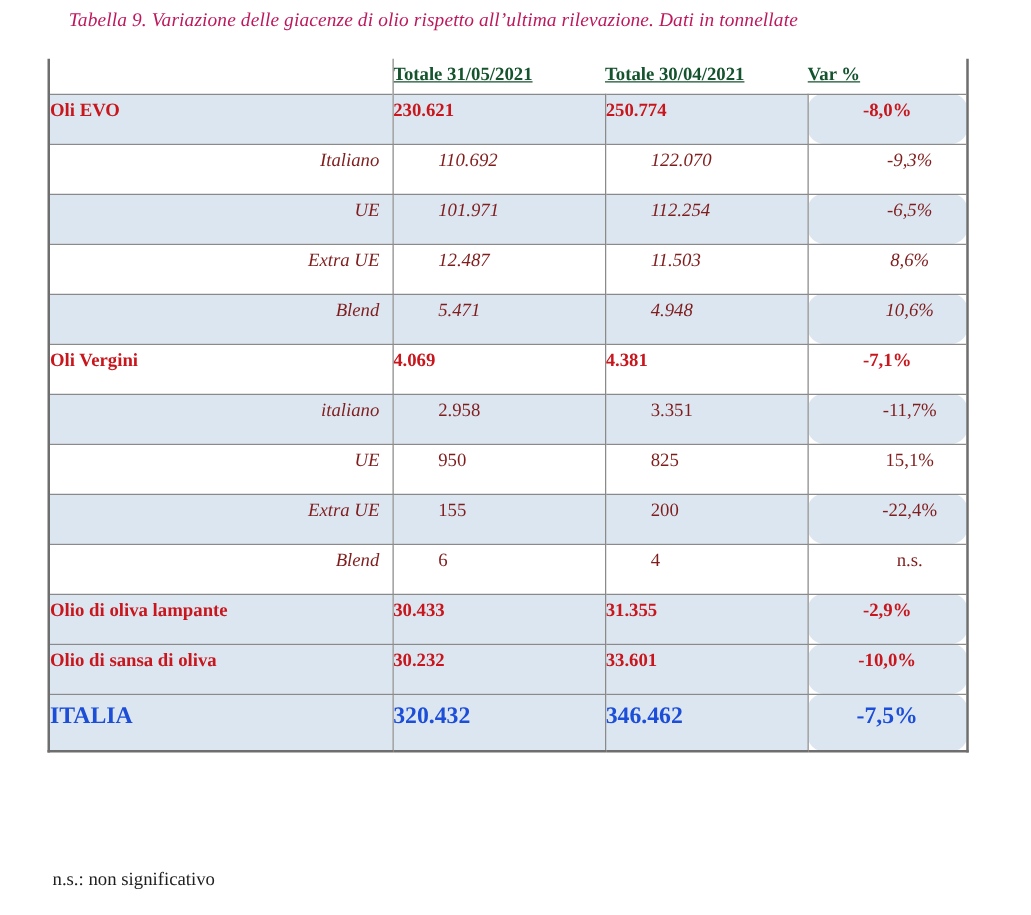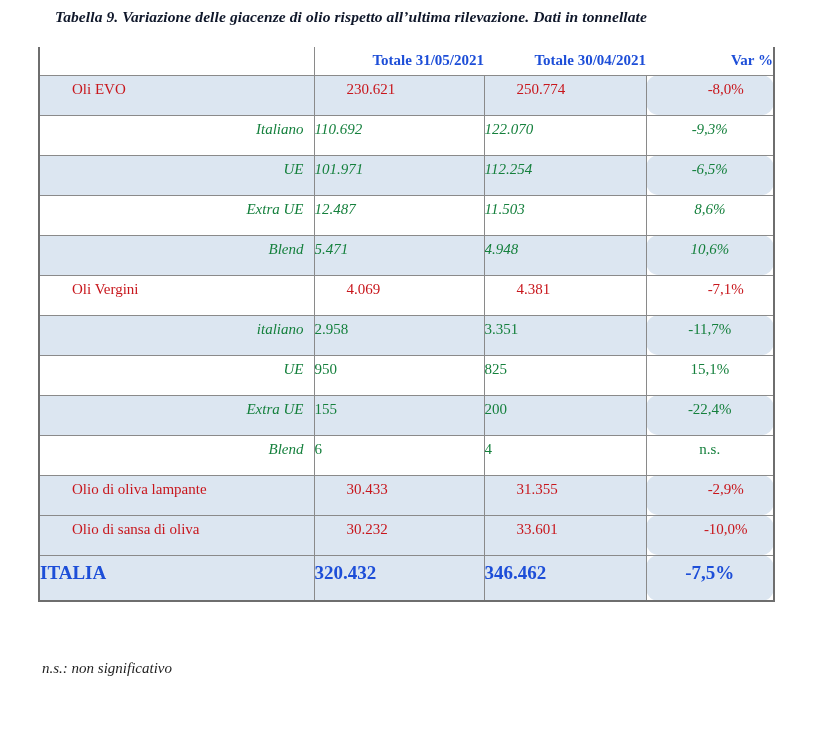--- a/index.html
+++ b/index.html
@@ -14,23 +14,23 @@
     background: #ffffff;
     font-family: "Liberation Serif", "DejaVu Serif", serif;
     overflow: hidden;
   }
   .doc-title {
     position: absolute;
     left: 55px;
     top: 8px;
     width: 740px;
     font-size: 15.5px;
-    font-weight: bold;
+    font-weight: normal;
     font-style: italic;
-    color: #0f172a;
+    color: #be185d;
     letter-spacing: 0.1px;
     white-space: nowrap;
   }
   table.stocks {
     position: absolute;
     left: 38px;
     top: 47px;
     width: 735px;
     border-collapse: collapse;
     table-layout: fixed;
@@ -40,67 +40,66 @@
     padding: 4px 0 0 0;
     font-size: 15px;
     line-height: 1.25;
     overflow: hidden;
   }
   
   thead tr { height: 28px; }
   thead th {
     border: 0;
     font-weight: bold;
-    color: #1d4ed8;
-    text-align: right;
+    color: #14532d;
+    text-align: left;
     font-size: 14px;
     padding-top: 5px;
+    text-decoration: underline;
   }
   thead th.h-label { border-left: 2px solid #6e6e6e; }
   thead th.h-current { border-left: 1px solid #8a8a8a; }
   thead th.h-var { border-right: 2px solid #6e6e6e; }
   
   tbody tr { height: 40px; }
   tbody td { border: 1px solid #8a8a8a; background: #ffffff; }
   tbody tr.shaded td { background: #dce6f1; }
   tbody td:first-child { border-left: 2px solid #6e6e6e; }
   tbody td:last-child { border-right: 2px solid #6e6e6e; border-radius: 13px; }
   tbody tr:last-child td { border-bottom: 2px solid #6e6e6e; }
   
   td.c-label { text-align: left; padding-left: 9px; padding-right: 8px; }
   td.c-v1, td.c-v2 { text-align: left; padding-right: 13px; margin-left: 42px; }
   td.c-var { text-align: center; }
   
   tr.category-red td {
     color: #c8161c;
-    font-weight: normal;
-    padding-left: 32px;
-  }
-  tr.sub-italic td, tr.sub-upright td { color: #15803d; font-weight: normal; }
+    font-weight: bold;
+  }
+  tr.sub-italic td, tr.sub-upright td { color: #7f1d1d; font-weight: normal; padding-left: 36px; }
   tr.sub-italic td.c-label, tr.sub-upright td.c-label {
     text-align: right;
     font-style: italic;
     padding-right: 10px;
   }
   tr.sub-italic td.c-v1, tr.sub-italic td.c-v2, tr.sub-italic td.c-var {
     font-style: italic;
   }
   tr.total-green { height: 46px; }
   tr.total-green td {
     color: #1d4ed8;
     font-weight: bold;
     font-size: 19px;
     padding-top: 5px;
   }
   .footnote {
     position: absolute;
     left: 42px;
-    top: 660px;
+    top: 696px;
     font-size: 15px;
-    font-style: italic;
     color: #1f1f1f;
   }
 </style>
 </head>
 <body>
 
 <div class="page">
 
   <div class="doc-title">Tabella 9. Variazione delle giacenze di olio rispetto all’ultima rilevazione. Dati in tonnellate</div>
 

